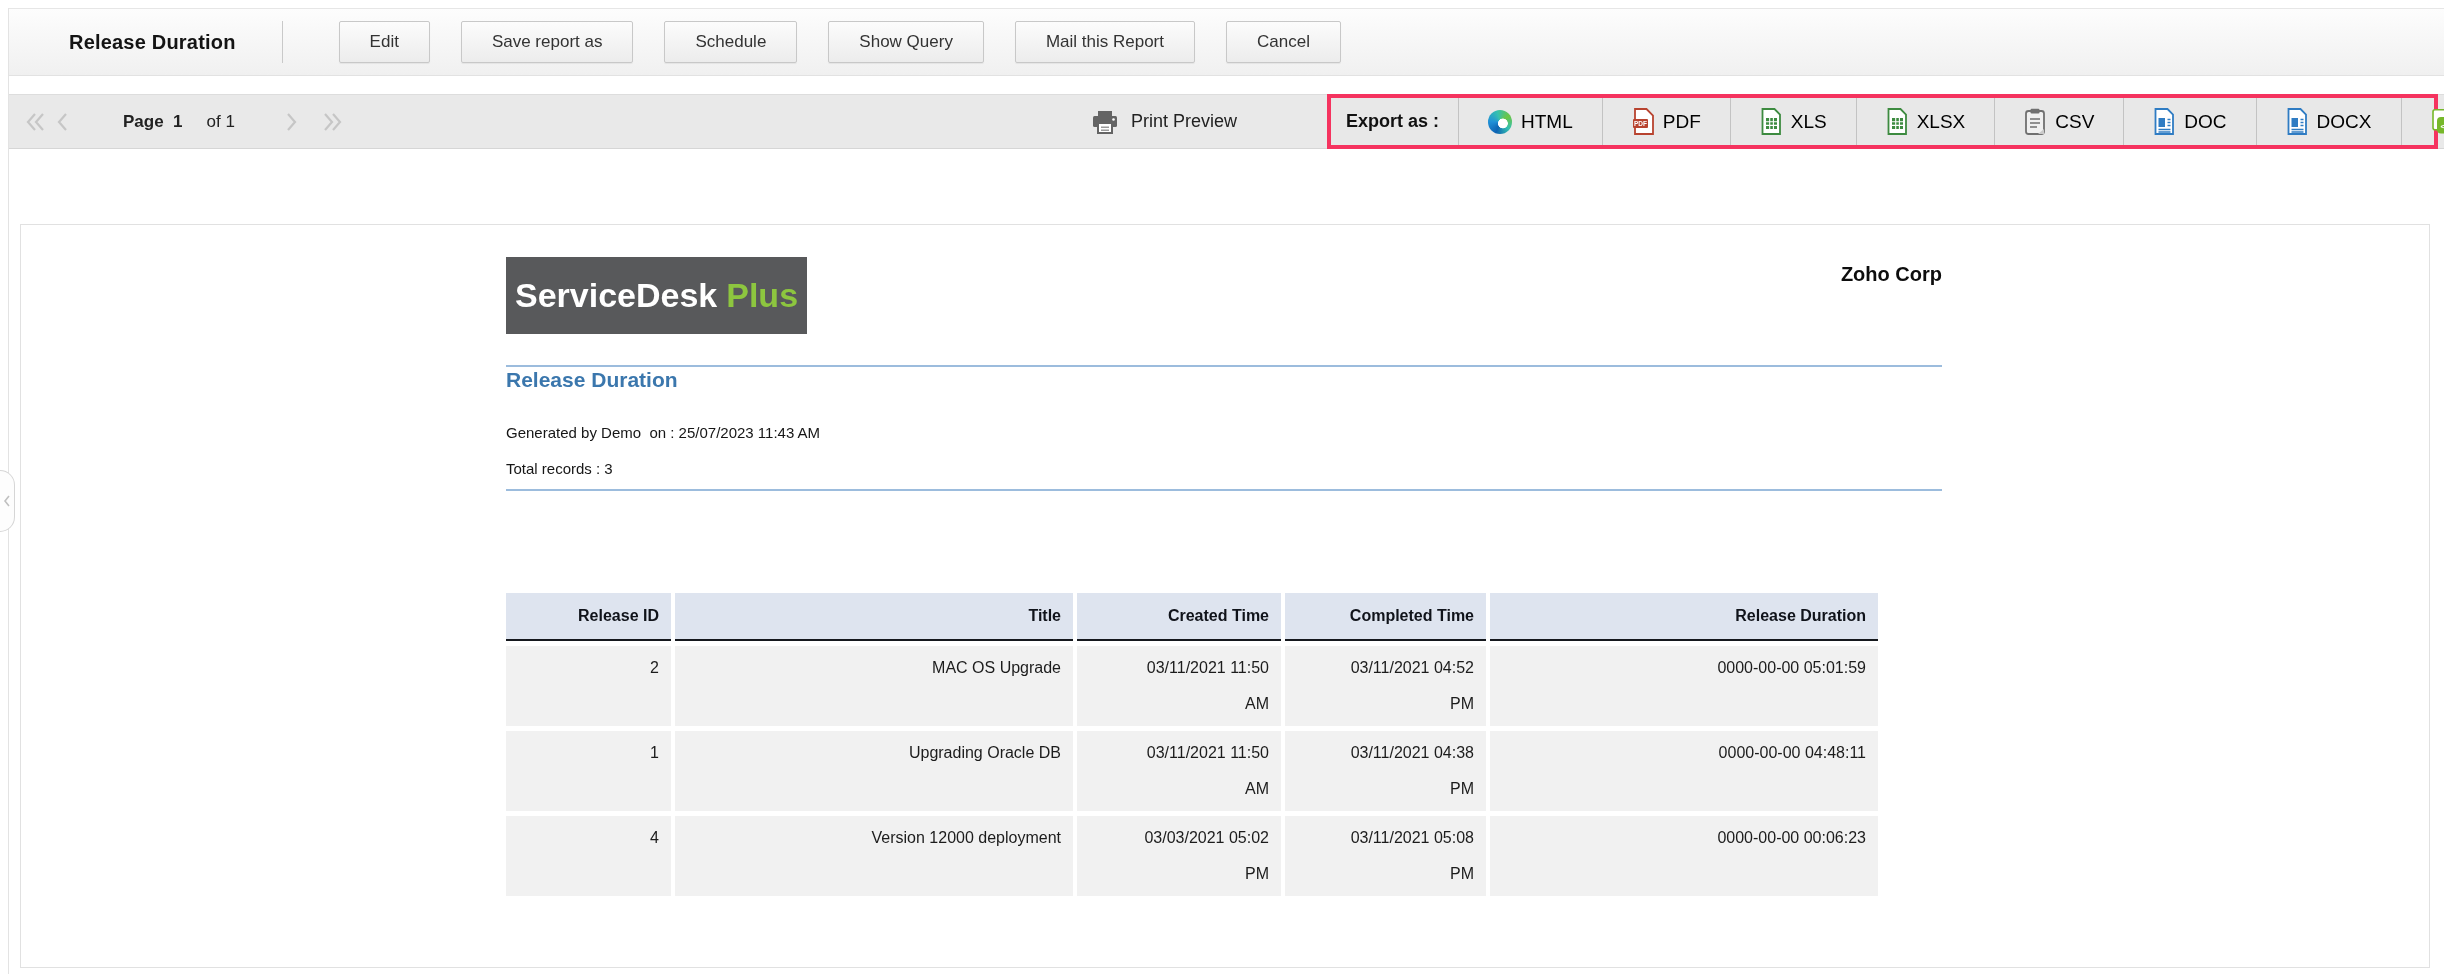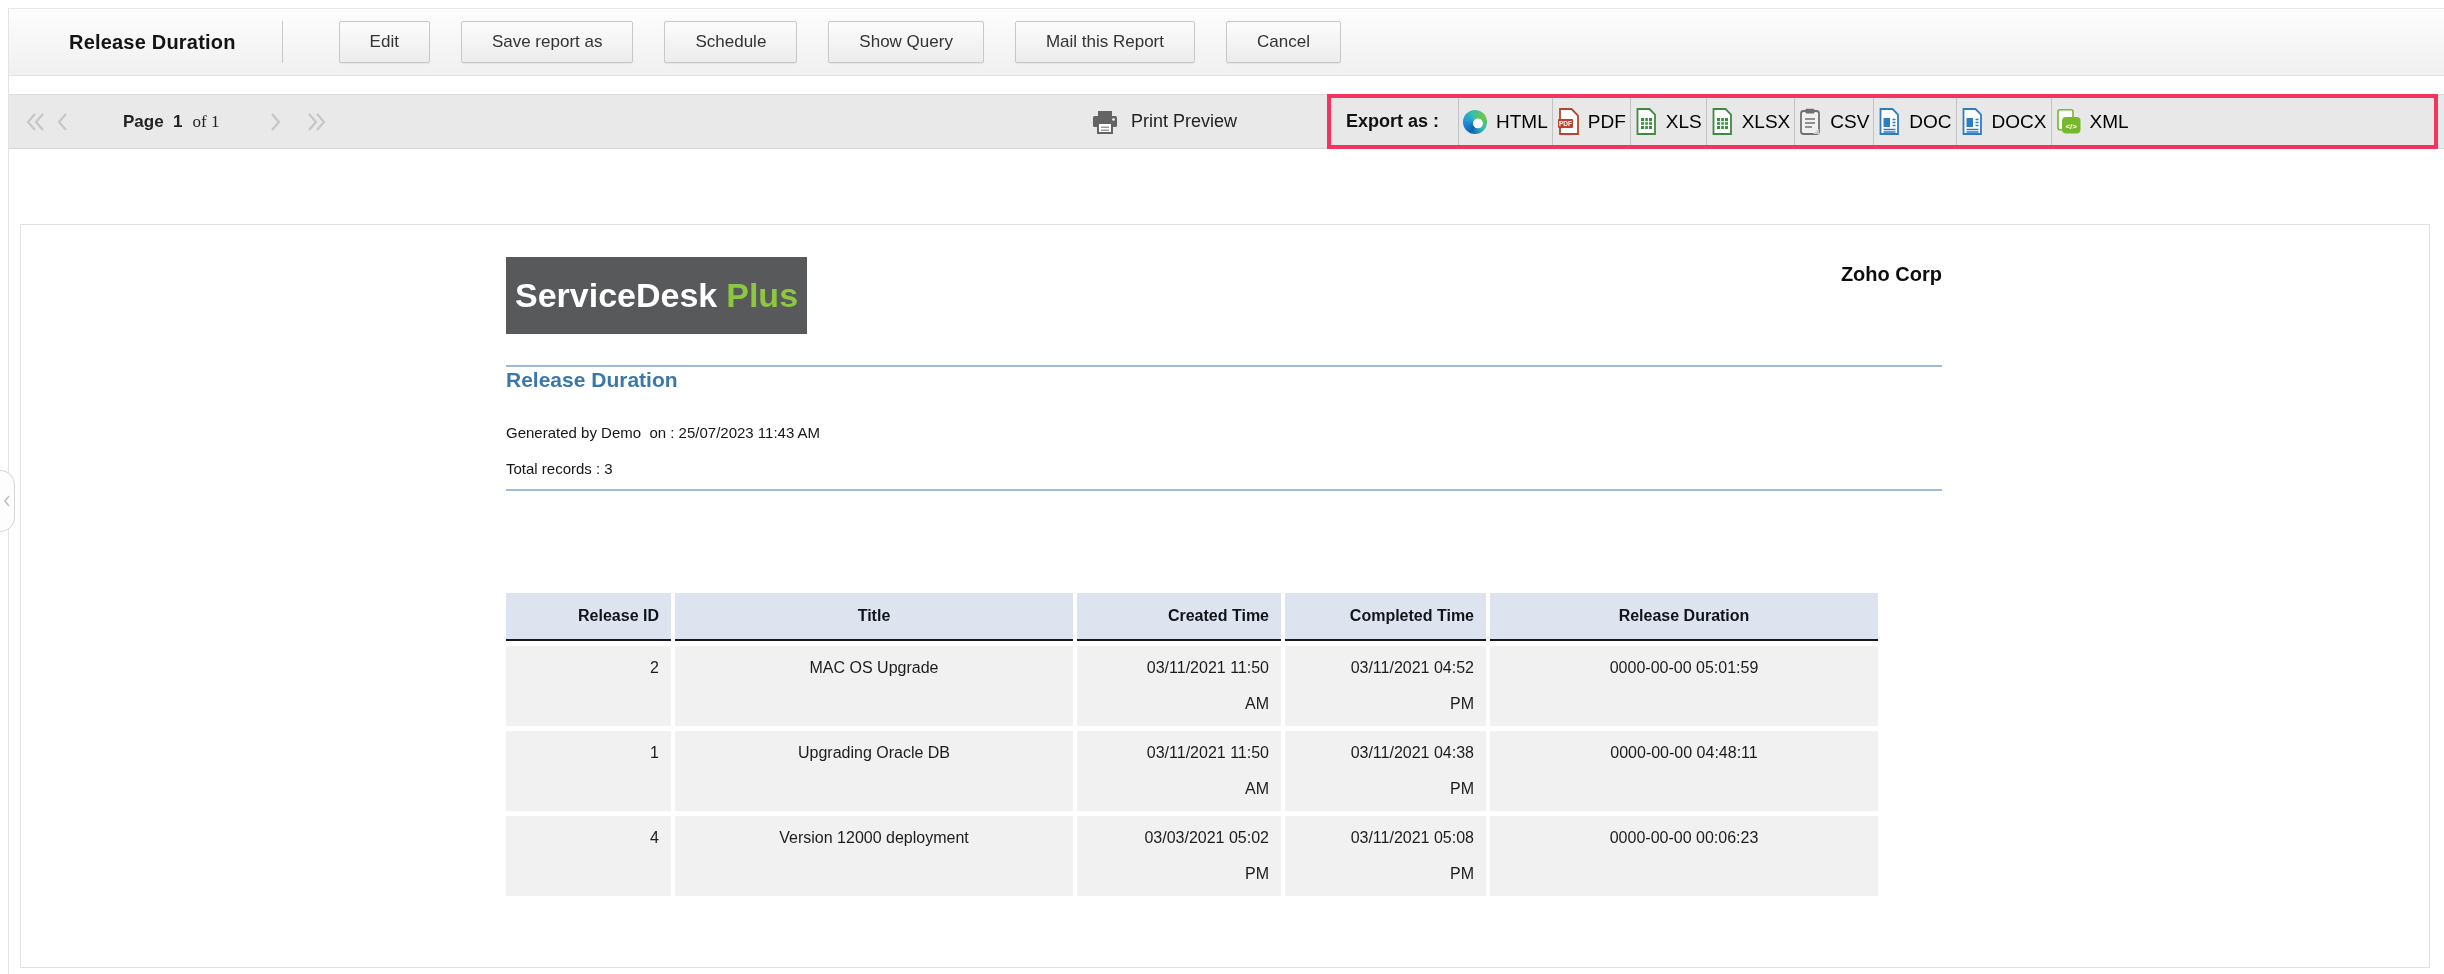--- a/index.html
+++ b/index.html
@@ -38,34 +38,34 @@
   
   .toolbar2 {
     position:absolute; left:9px; right:0; top:94px; height:55px;
     background:#e9e9e9; border-top:1px solid #ddd; border-bottom:1px solid #d6d6d6;
   }
   .pager { position:absolute; left:12px; top:0; bottom:0; display:flex; align-items:center; }
   .pg-btn { display:flex; align-items:center; justify-content:center; width:30px; height:34px; cursor:pointer; }
   .pg-btn.single { width:24px; }
   .pg-text { margin:0 44px 0 48px; font-size:17px; color:#222; white-space:pre; }
   .pg-text b { font-weight:bold; }
-  .pg-text .of { font-weight:normal; margin-left:10px;font-family:Liberation Serif, serif; }
+  .pg-text .of { font-weight:normal; margin-left:24px; }
   .print-btn {
     position:absolute; left:1083px; top:0; bottom:0;
     display:flex; align-items:center; gap:13px; cursor:pointer;
     font-size:18px; color:#222;
   }
   .export-box {
     position:absolute; left:1318px; right:6px; top:-1px; bottom:-1px;
     border:4px solid #f5335f; background:#e8e8e8;
     display:flex; align-items:stretch;
   }
   .exp-label { display:flex; align-items:center; padding:0 19px 0 15px; font-size:18px; font-weight:bold; color:#111; white-space:pre; }
   .exp-item {
-    display:flex; align-items:center; gap:9px; padding:0 4px;
+    display:flex; align-items:center; gap:9px; padding:0 29px;
     border-left:1px solid #c3c3c3; cursor:pointer;
     font-size:19px; color:#000; white-space:nowrap;
   }
   .icon-edge {
     width:24px; height:24px; border-radius:50%; flex:0 0 auto;
     background:
       radial-gradient(circle at 62% 56%, #ffffff 0 23%, rgba(255,255,255,0) 26%),
       conic-gradient(from 200deg at 50% 50%, #0e63b3, #2191d8, #35c0b0, #6cc644, #35c0b0, #0e63b3);
   }
   
@@ -92,21 +92,21 @@
   th {
     background:#dee4ef; border-bottom:2px solid #15181d;
     font-size:16px; font-weight:bold; color:#10131a;
     height:48px; vertical-align:middle; padding:0 12px; white-space:nowrap;
   }
   td {
     background:#f1f1f1; font-size:16px; color:#1c1c1c;
     height:70px; vertical-align:top; padding:4px 12px; line-height:2.25;
     overflow-wrap:break-word;
   }
-  .al-r { text-align:right;padding-left:48px; } .al-l { text-align:center; }
+  .al-r { text-align:right;padding-left:48px; } .al-l { text-align:right; }
 </style>
 </head>
 <body>
 
 <div id="screen">
 
   <div class="left-rule"></div>
   <div class="panel-toggle">
     <svg width="10" height="14" viewBox="0 0 10 14">
         <polyline points="7,2 3,7 7,12" fill="none" stroke="#c0c0c0" stroke-width="1.6"></polyline>

